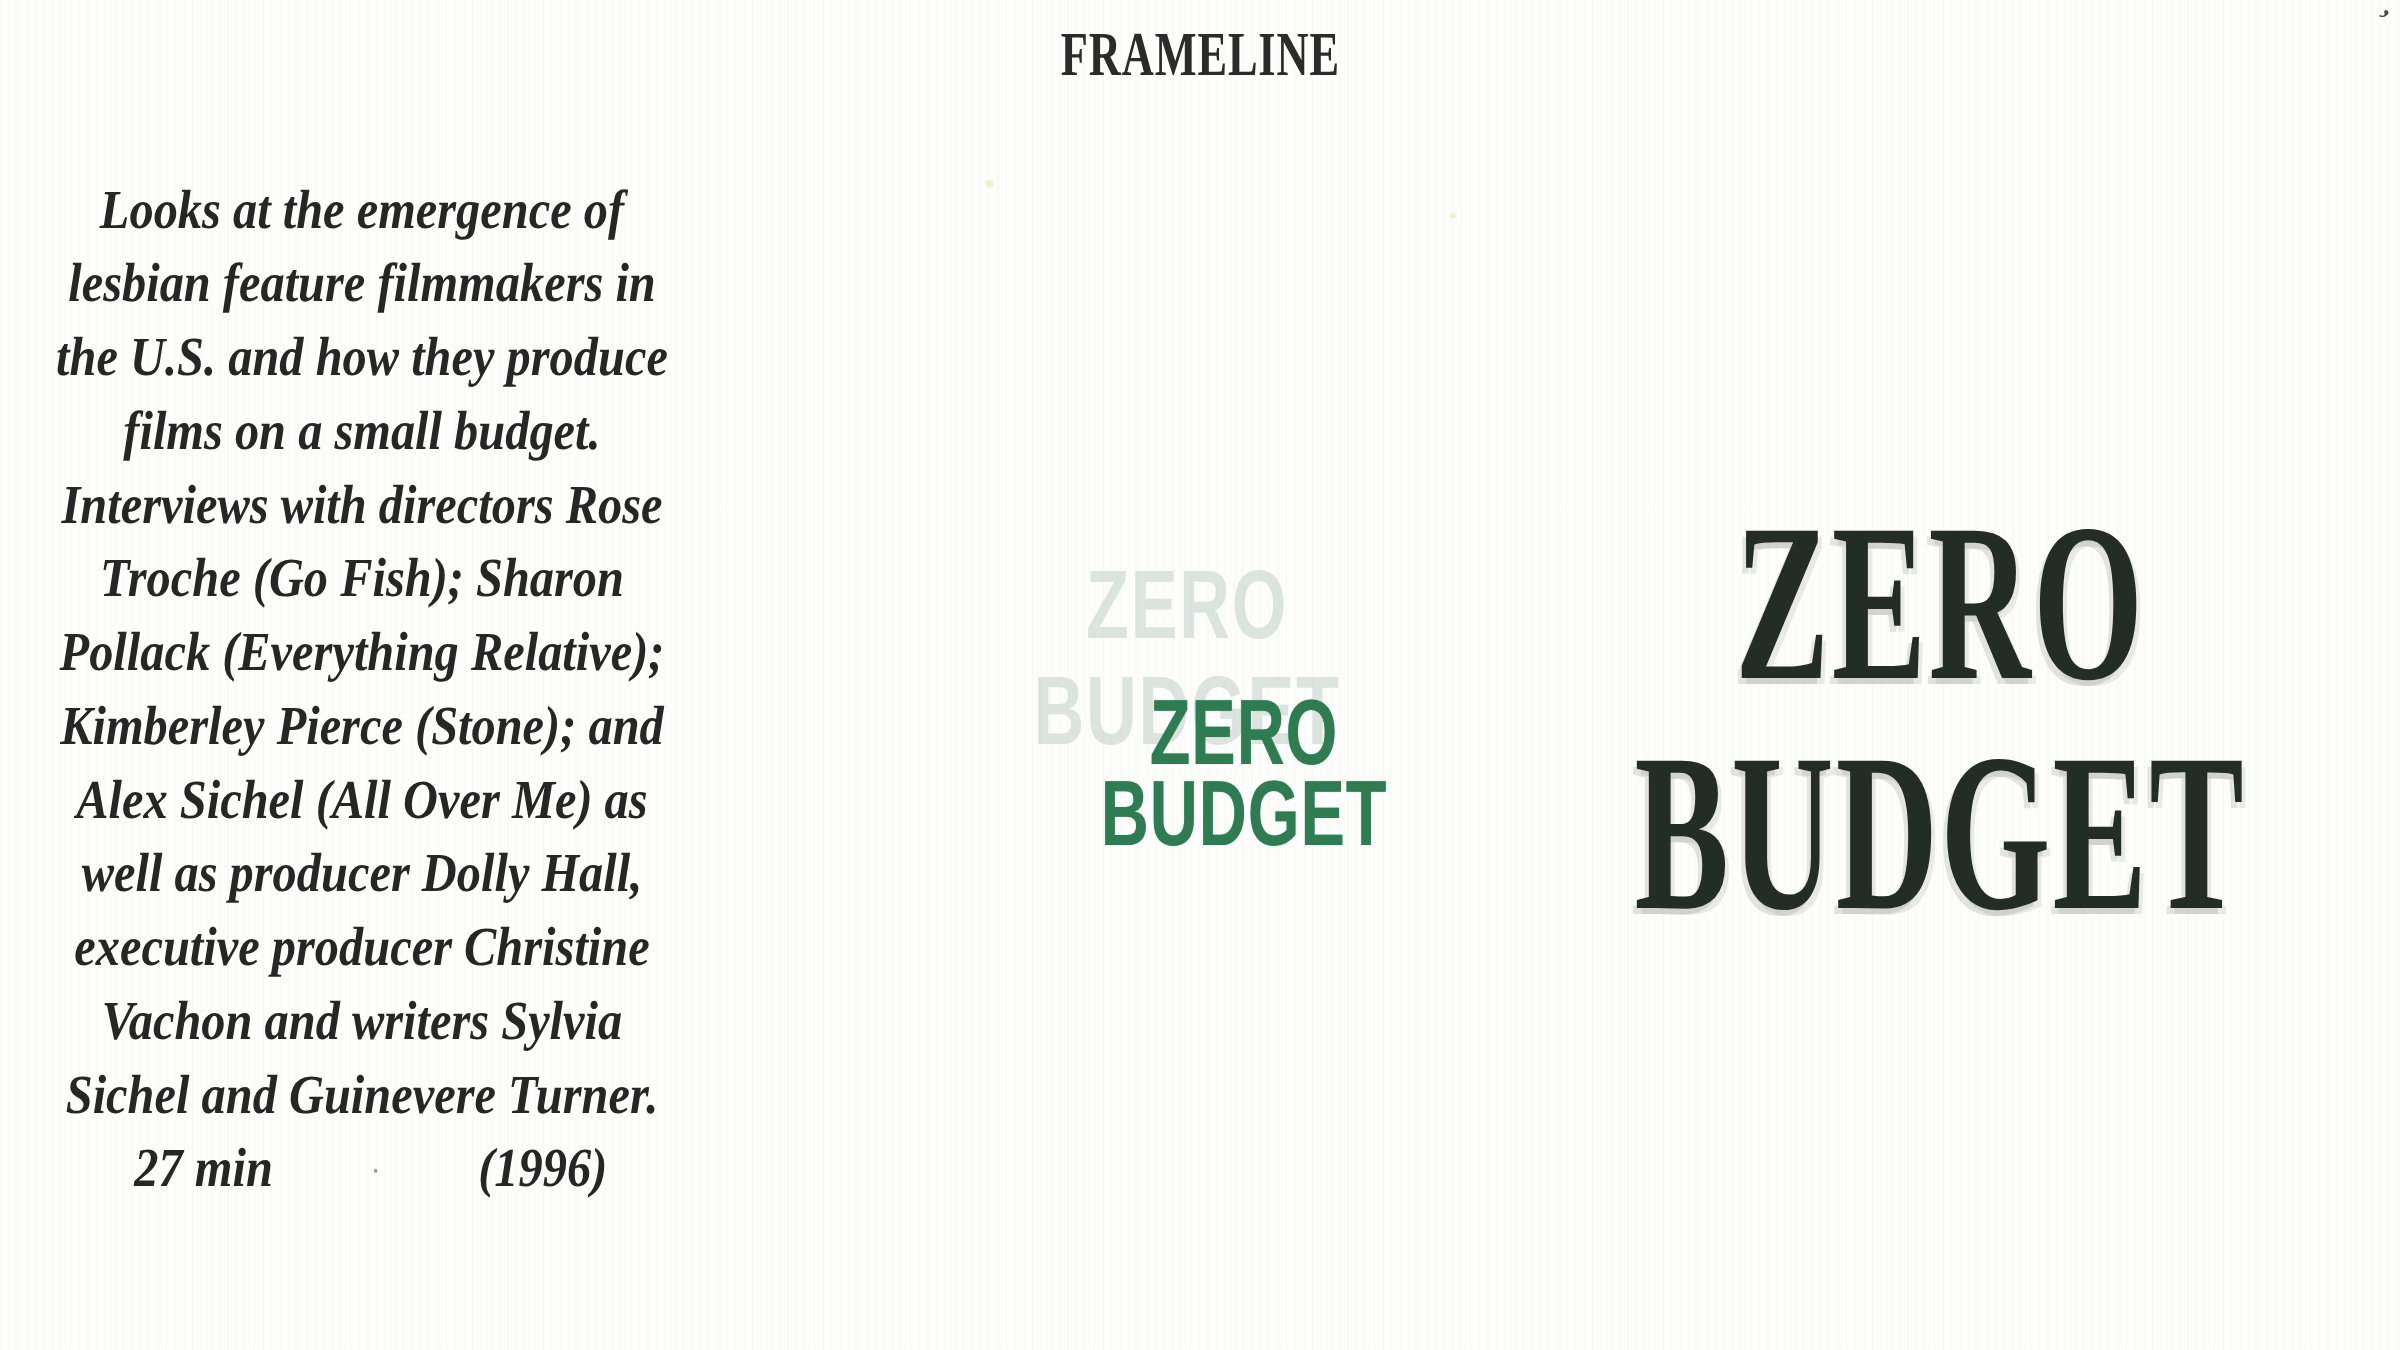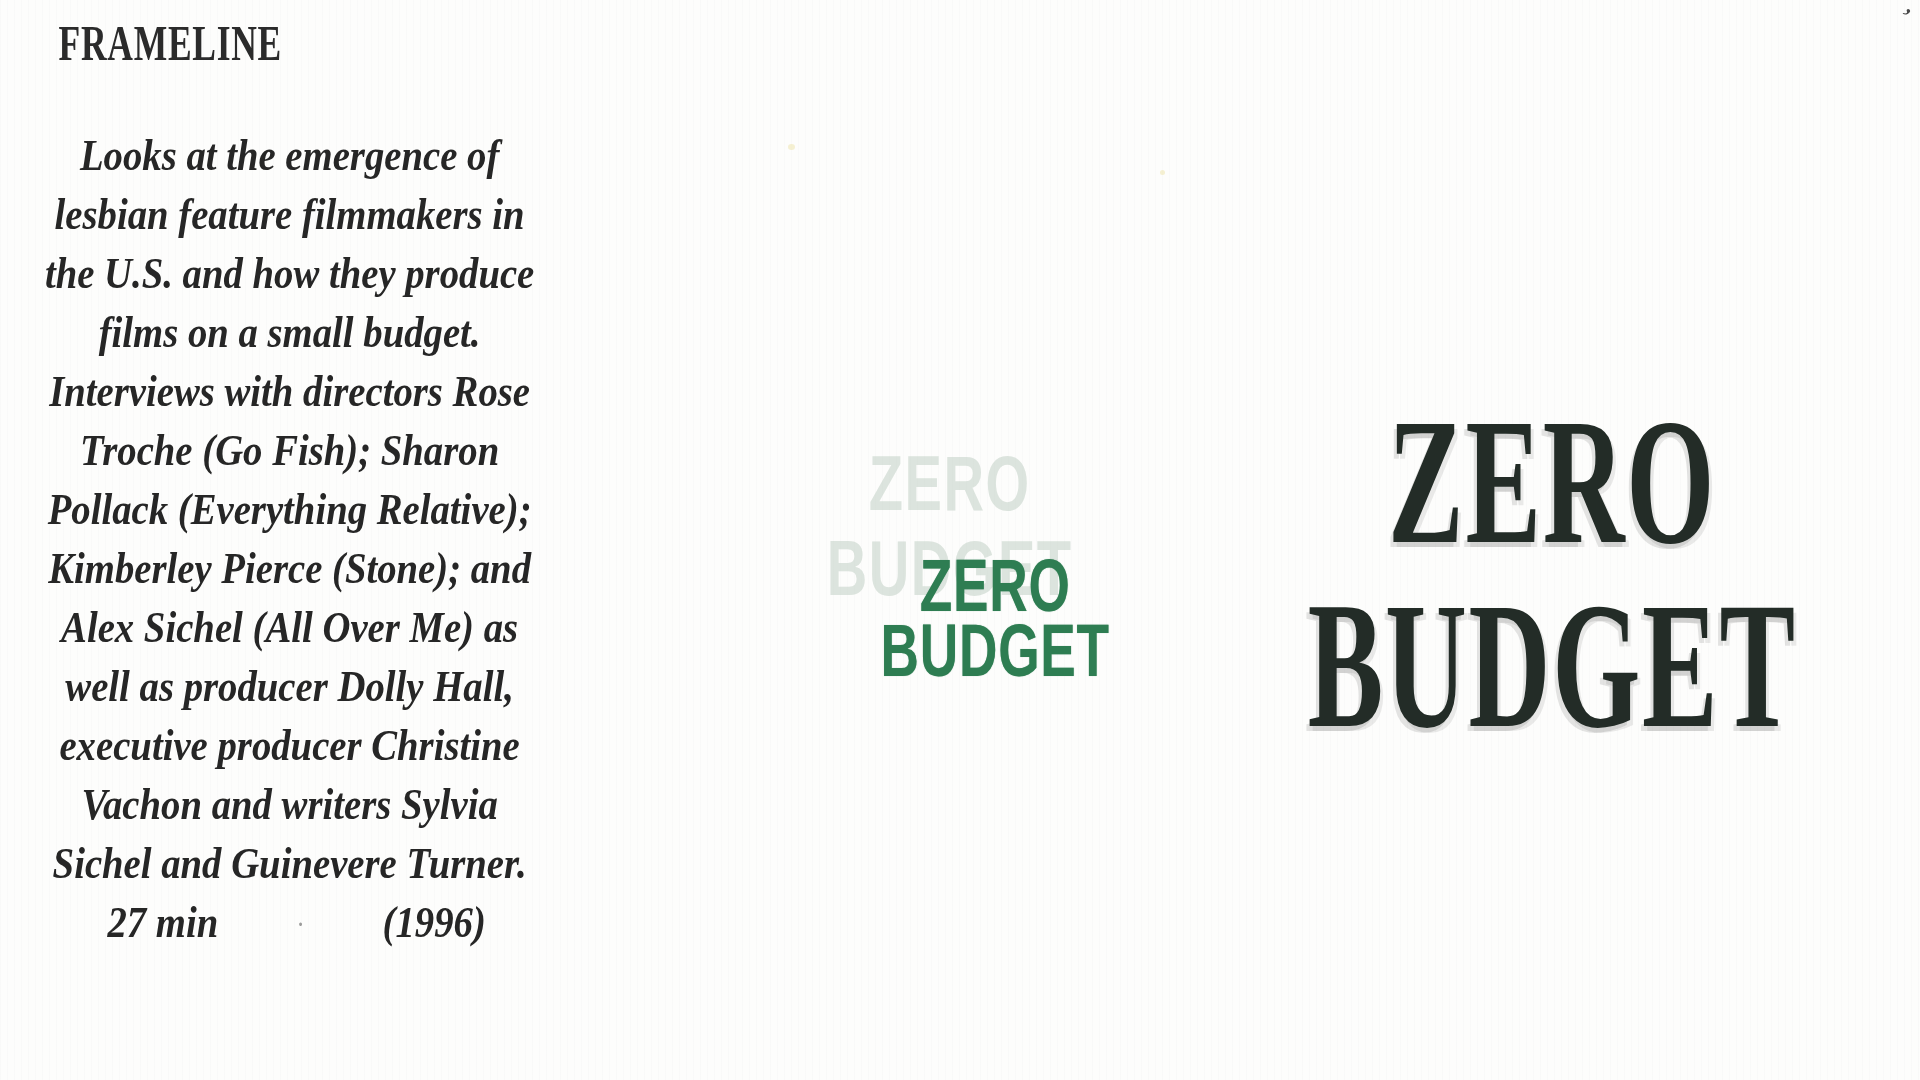--- a/index.html
+++ b/index.html
@@ -13,35 +13,35 @@
   }
   
   .scan-texture{
     position:absolute; inset:0;
     background:repeating-linear-gradient(90deg,
       rgba(60,70,90,0.018) 0 1px, rgba(0,0,0,0) 1px 7px);
     pointer-events:none;
   }
   
   .header-wrap{
-    position:absolute; top:14px; left:13px; right:0; 
+    position:absolute; top:14px; left:0; right:0; text-align:center;
   }
   .header-text{
     display:inline-block;
     font-family:"Liberation Serif", serif;
     font-weight:600;
     font-size:50px;
     letter-spacing:1px;
     color:#2b2b2b;
     transform:scaleX(0.71);
     transform-origin:50% 0;
   }
   
   .desc-wrap{
-    position:absolute; left:30px; top:126px; width:590px;
+    position:absolute; left:30px; top:138px; width:590px;
   }
   .desc-inner{
     transform:scaleX(0.88);
     transform-origin:0 0;
     font-family:"Liberation Serif", serif;
     font-style:italic;
     font-weight:bold;
     font-size:44px;
     line-height:59px;
     color:#262626;

